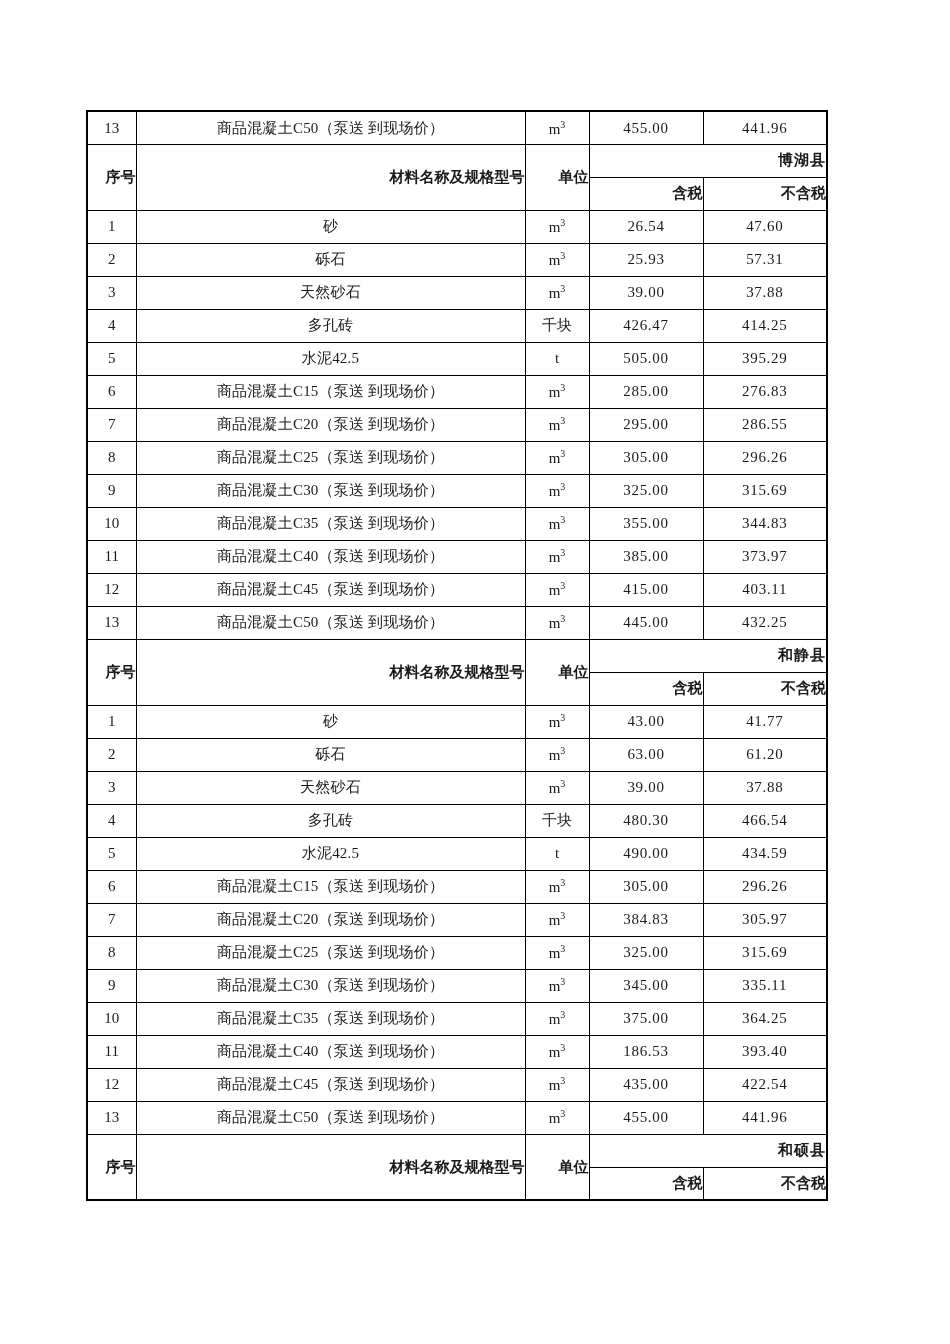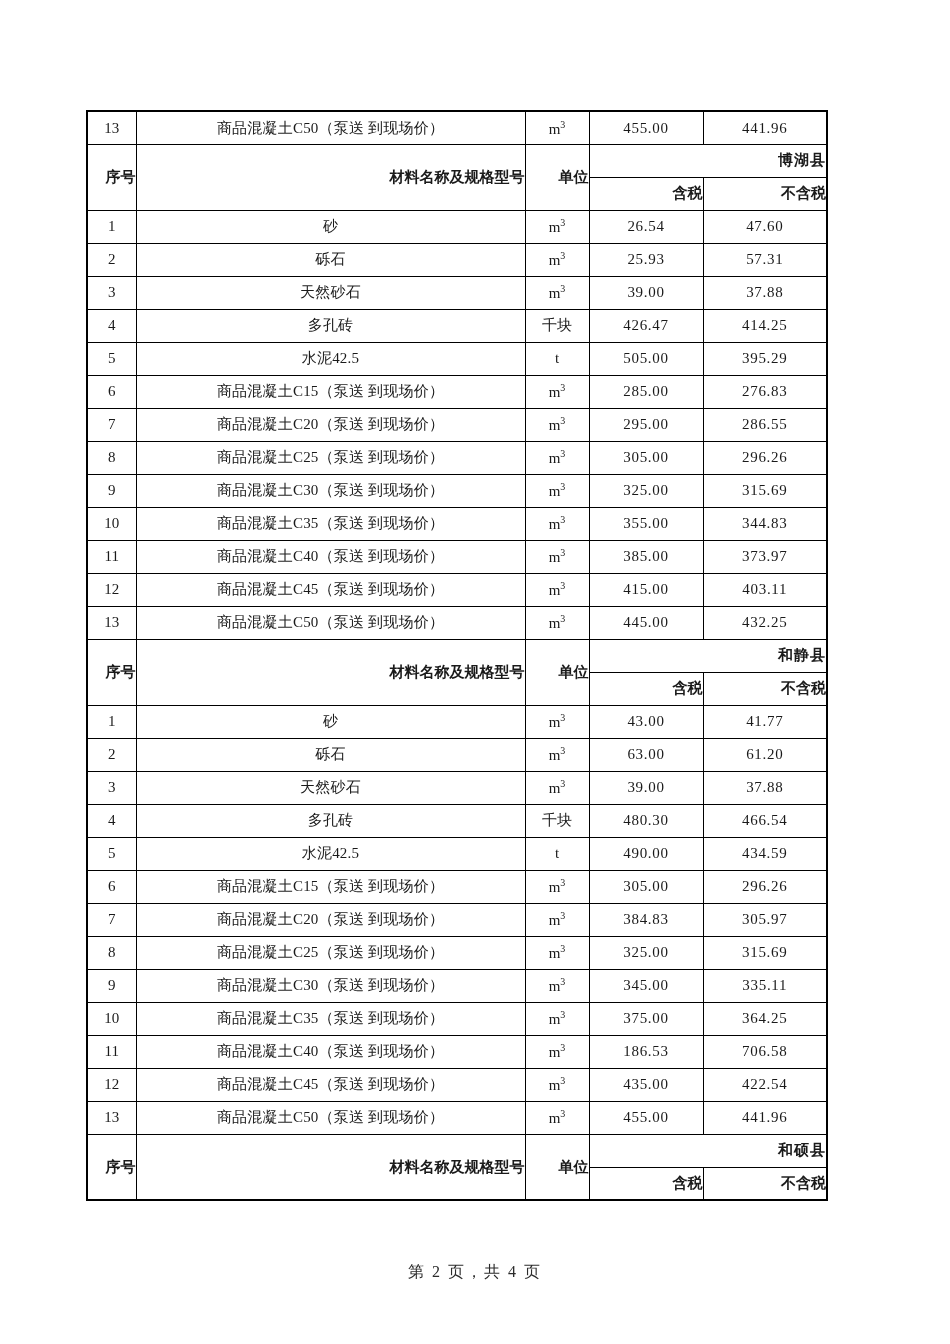--- a/index.html
+++ b/index.html
@@ -308,21 +308,21 @@
             <td class="name">商品混凝土C35（泵送 到现场价）</td>
             <td class="unit">m<span class="sup">3</span></td>
             <td class="num">375.00</td>
             <td class="num">364.25</td>
           </tr>
           <tr>
             <td class="idx">11</td>
             <td class="name">商品混凝土C40（泵送 到现场价）</td>
             <td class="unit">m<span class="sup">3</span></td>
             <td class="num">186.53</td>
-            <td class="num">706.58</td>
+            <td class="num">393.40</td>
           </tr>
           <tr>
             <td class="idx">12</td>
             <td class="name">商品混凝土C45（泵送 到现场价）</td>
             <td class="unit">m<span class="sup">3</span></td>
             <td class="num">435.00</td>
             <td class="num">422.54</td>
           </tr>
           <tr>
             <td class="idx">13</td>
@@ -338,14 +338,13 @@
             <td class="h-region" colspan="2">和硕县</td>
           </tr>
           <tr class="hdr-bot">
             <td class="h-sub">含税</td>
             <td class="h-sub">不含税</td>
           </tr>
         </tbody>
     </table>
   </div>
 
-  <div class="footer">第 2 页，共 4 页</div>
 </div>
 
 </body></html>

